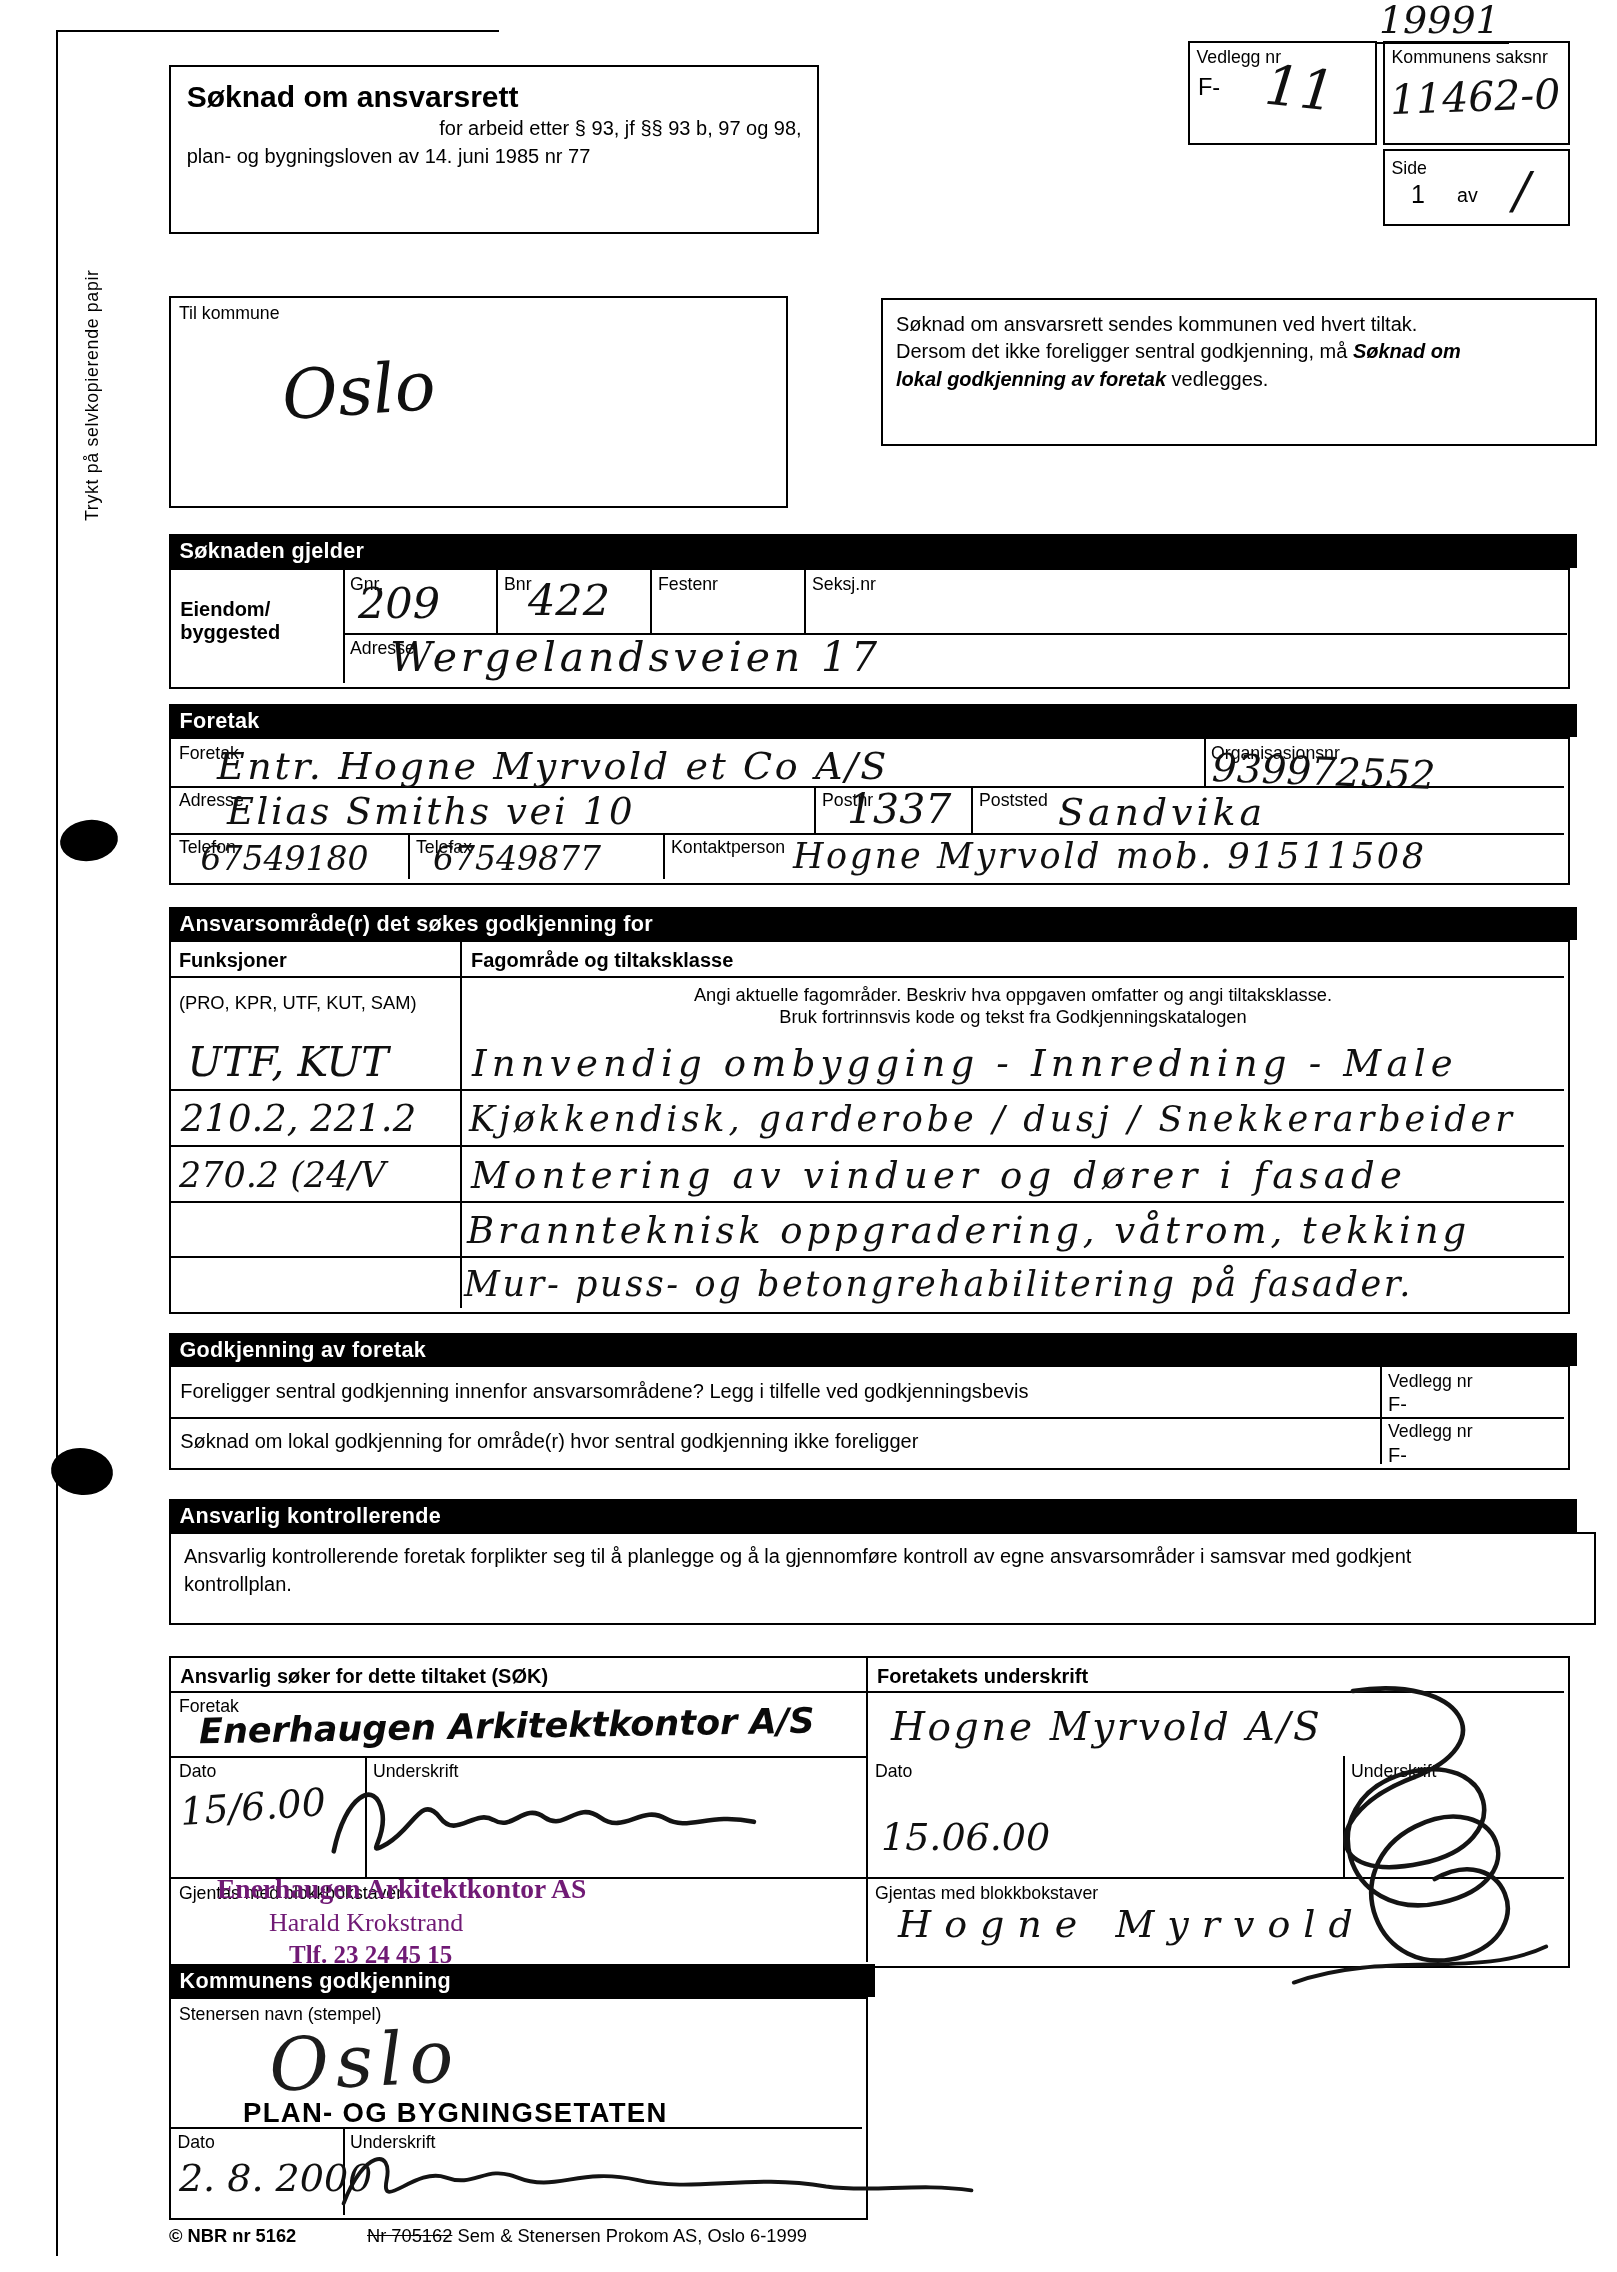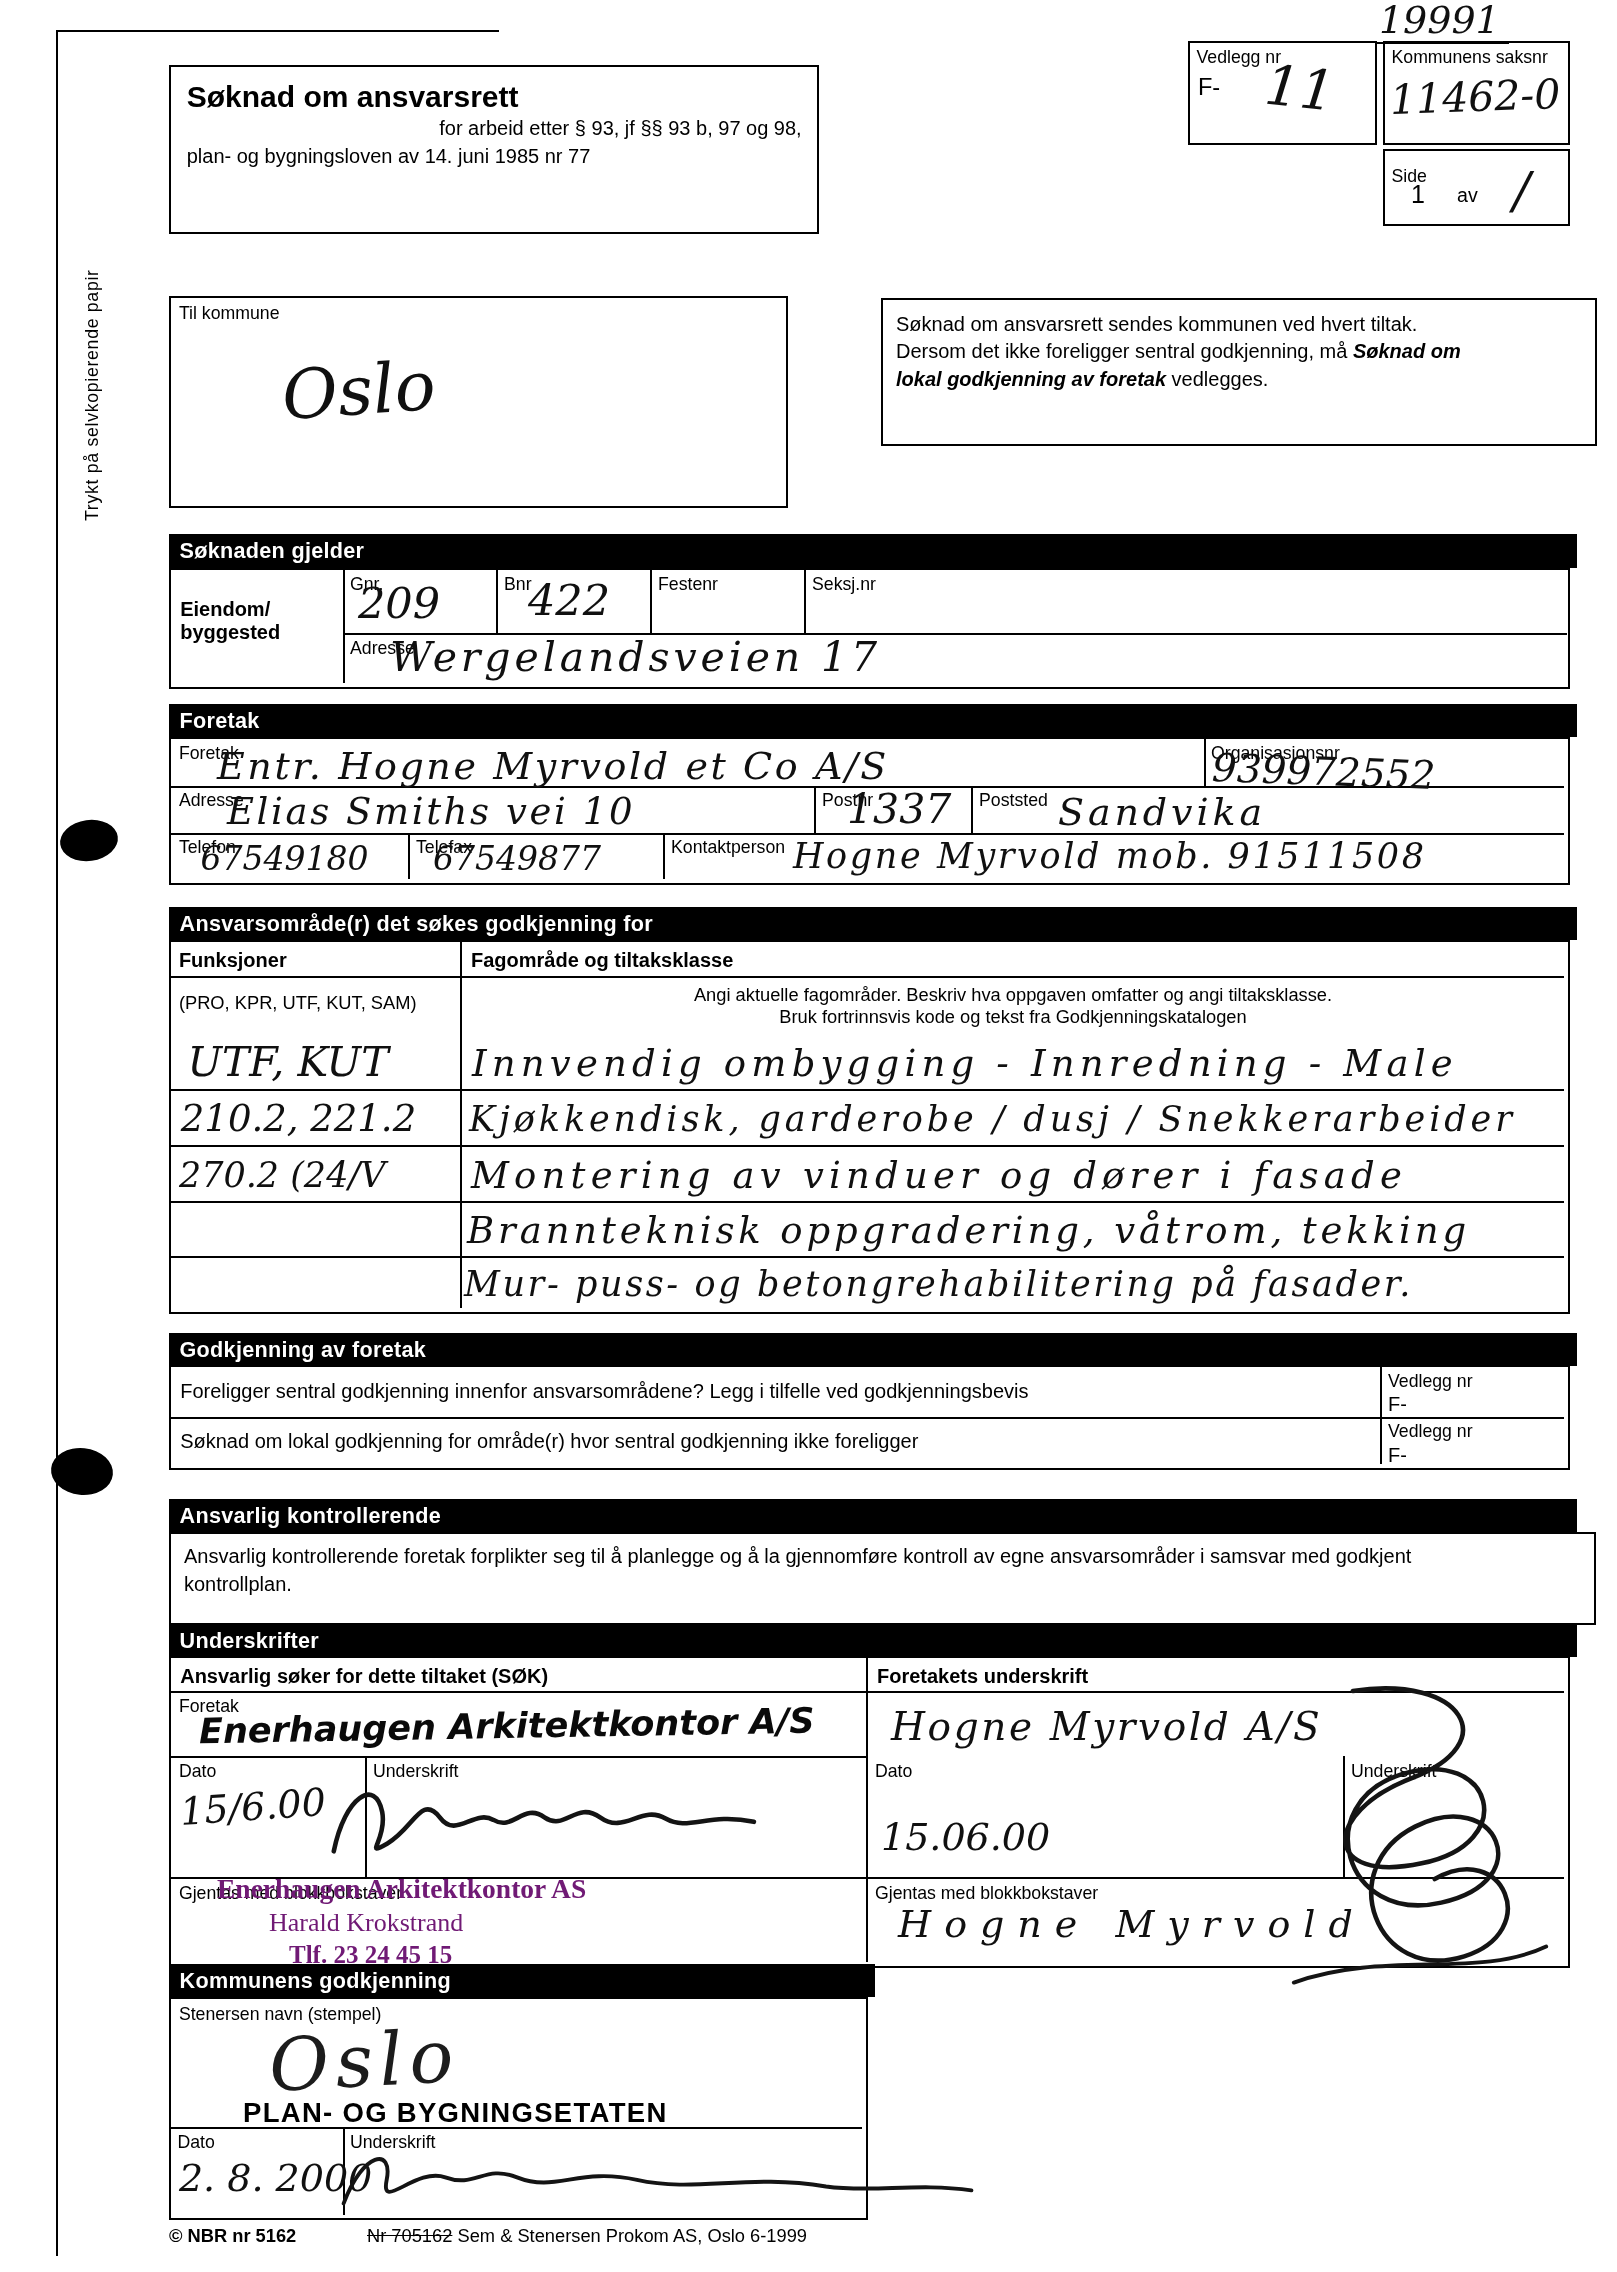--- a/index.html
+++ b/index.html
@@ -46,21 +46,21 @@
     <div class="abs hw" style="left:5.2px; top:34px; font-size:41px; transform:rotate(-2deg);">11462-0</div>
   </div>
 
   <div class="box" style="left:169px; top:65px; width:615px; height:139px; padding:13px 15.7px;">
     <div style="font-size:30px; font-weight:bold;">Søknad om ansvarsrett</div>
     <div class="txt" style="margin-top:1px;text-align:right;">for arbeid etter § 93, jf §§ 93 b, 97 og 98,</div>
     <div class="txt">plan- og bygningsloven av 14. juni 1985 nr 77</div>
   </div>
 
   <div class="box" style="left:1383px; top:149px; width:183px; height:73px;">
-    <div class="abs lbl" style="left:6.5px; top:15px;">Side</div>
+    <div class="abs lbl" style="left:6.5px; top:7px;">Side</div>
     <div class="abs" style="left:26px; top:29px; font-size:25px;">1</div>
     <div class="abs" style="left:72px; top:33px; font-size:19.6px;">av</div>
     <div class="abs hw" style="left:128px; top:14.4px; font-size:51px;">/</div>
   </div>
 
   <div class="abs vertical-note" style="left:82px; top:246px; height:275px;">Trykt på selvkopierende papir</div>
 
   <div class="box" style="left:169px; top:296px; width:615px; height:208px;">
     <div class="abs lbl" style="left:7.9px; top:5.2px;">Til kommune</div>
     <div class="abs hw" style="left:111px; top:59px; font-size:68px; transform:rotate(-4deg);">Oslo</div>
@@ -182,23 +182,20 @@
     <div class="abs" style="left:1217px; top:77px; font-size:20px;">F-</div>
   </div>
 
   <div class="bar" style="left:169px; top:1499px; width:1397px; height:33px;">
     <span>Ansvarlig kontrollerende</span>
   </div>
   <div class="box txt" style="left:169px; top:1532px; width:1397px; height:71px; padding:9.2px 13px;">
     <div style="width:1296px;">Ansvarlig kontrollerende foretak forplikter seg til å planlegge og å la gjennomføre kontroll av egne ansvarsområder i samsvar med godkjent kontrollplan.</div>
   </div>
 
-  <div class="bar" style="left:169px; top:1624px; width:1397px; height:33px;">
-    <span>Underskrifter</span>
-  </div>
   <div class="box" style="left:169px; top:1656px; width:1397px; height:308px;">
     <div class="hline" style="left:0; top:33px; width:1393px;"></div>
     <div class="vline" style="left:695px; top:0; height:304px;"></div>
     <div class="abs hdr" style="left:9.2px; top:6.5px;">Ansvarlig søker for dette tiltaket  (SØK)</div>
     <div class="abs hdr" style="left:706px; top:6.5px;">Foretakets underskrift</div>
 
     <div class="abs lbl" style="left:7.9px; top:38px;">Foretak</div>
     <div class="abs hw-marker" style="left:27.5px; top:51px; font-size:35px; transform:rotate(-1deg);">Enerhaugen Arkitektkontor A/S</div>
     <div class="hline" style="left:0; top:98px; width:695px;"></div>
     <div class="vline" style="left:194px; top:98px; height:121px;"></div>

